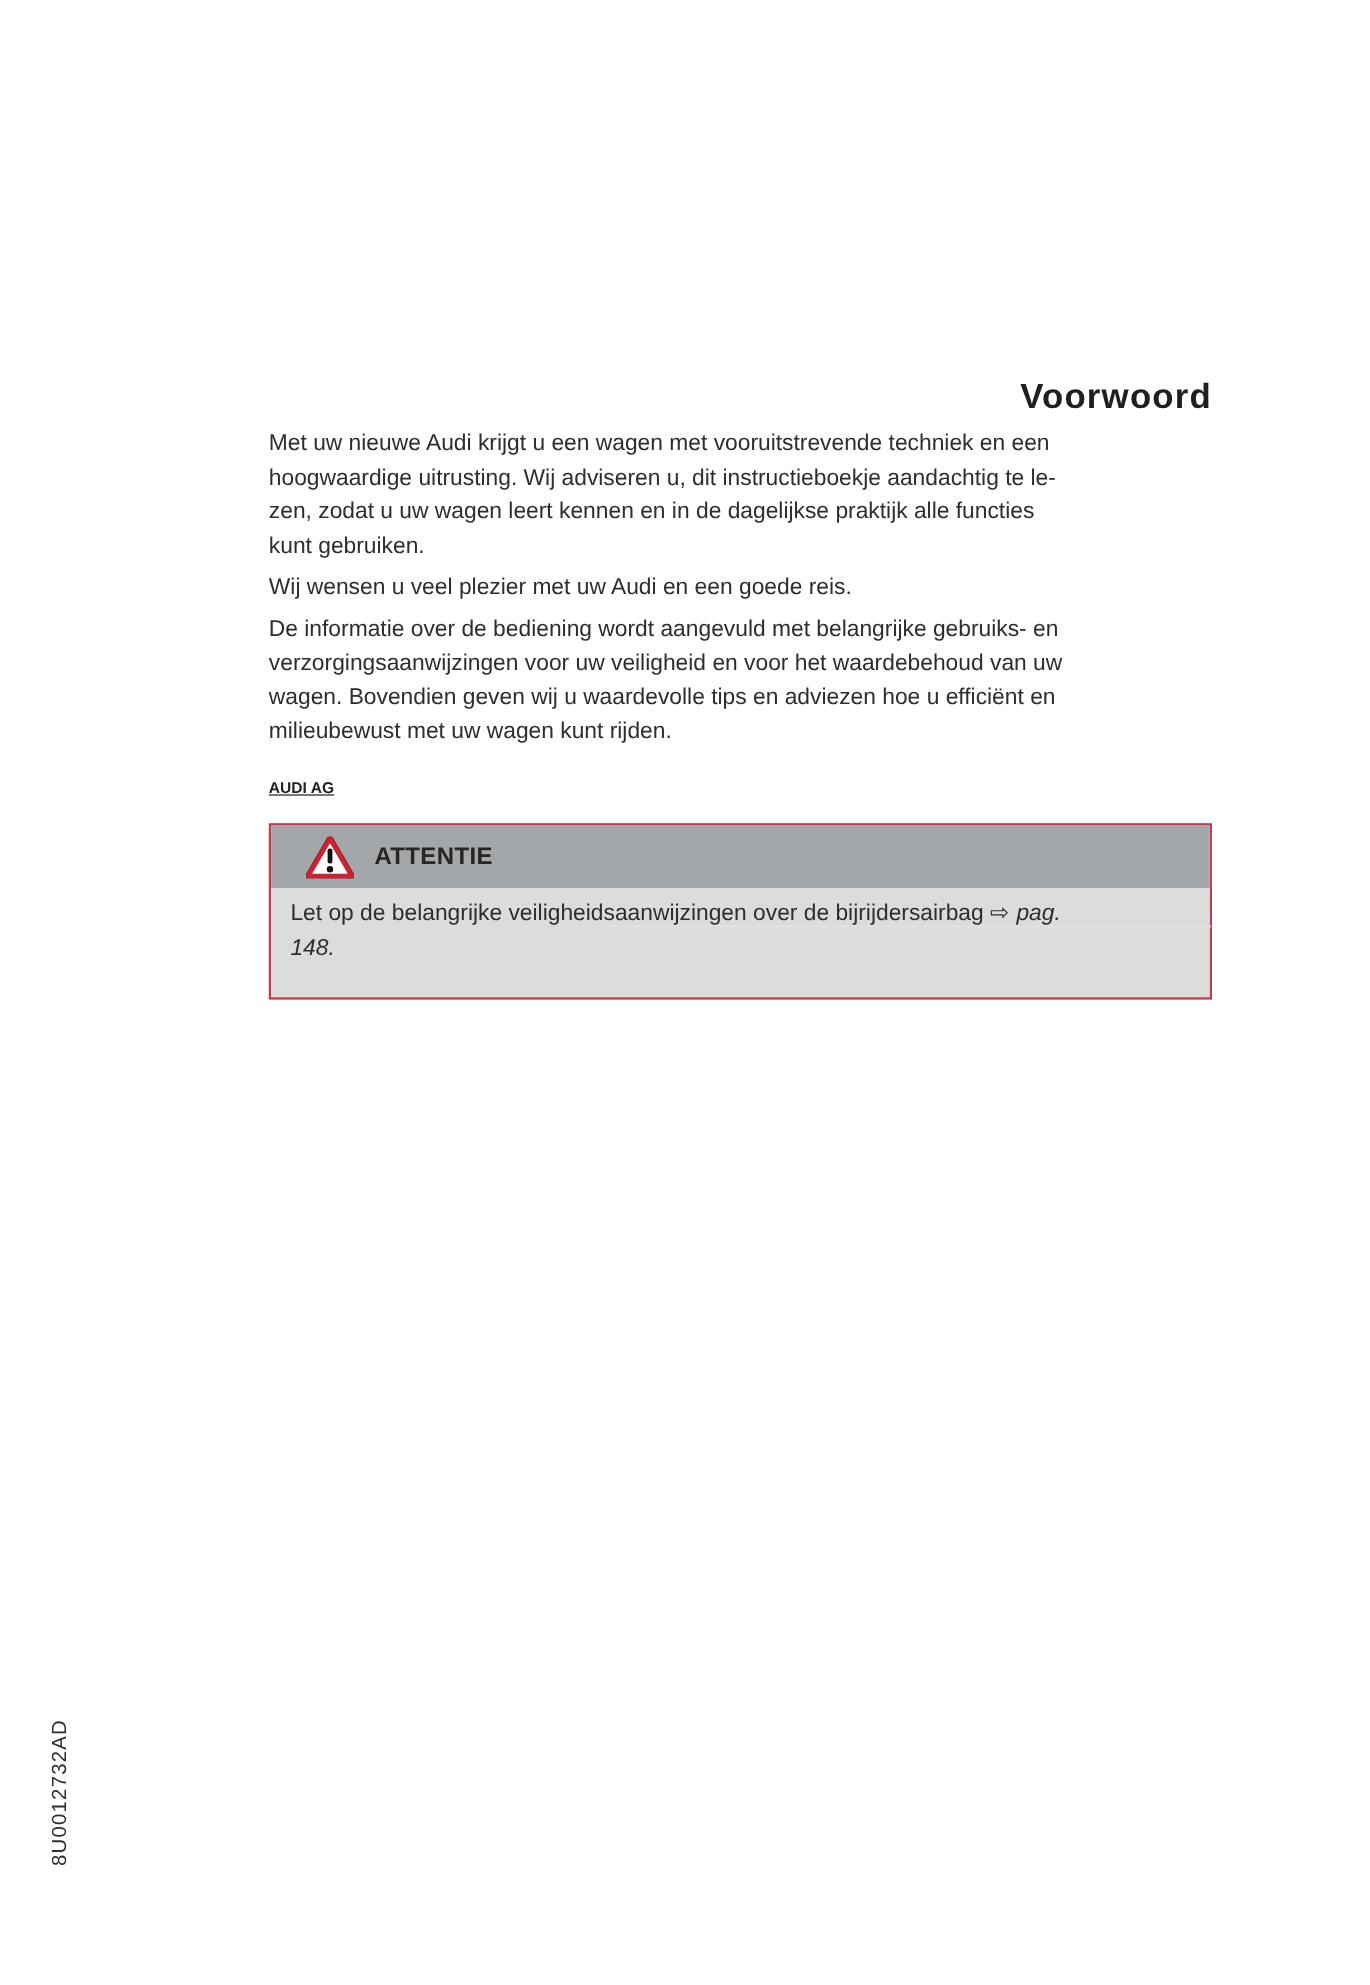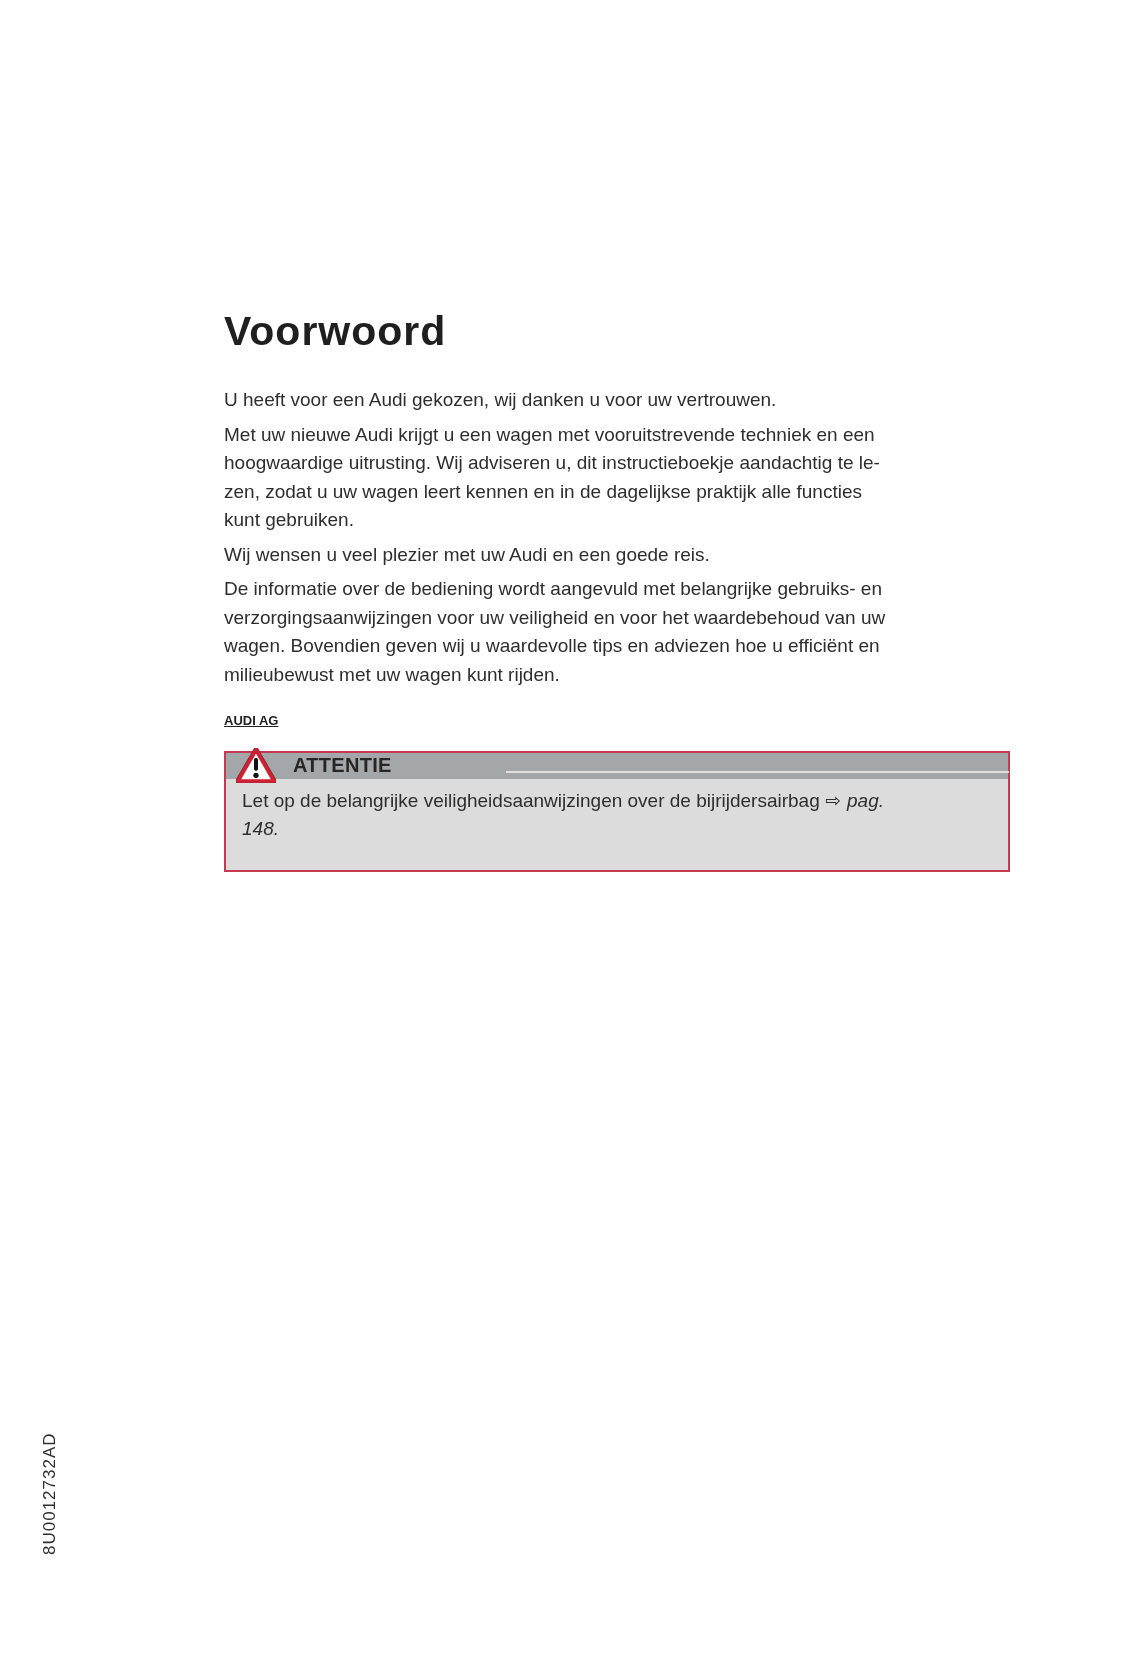--- a/index.html
+++ b/index.html
@@ -17,25 +17,26 @@
   .content {
     position: absolute;
     left: 224px;
     top: 0;
     width: 786px;
     color: #2e2e2e;
   }
 
   h1.title {
     margin-top: 312px;
-    font-size: 41px;
+    font-size: 29px;
     line-height: 38px;
     font-weight: 700;
     letter-spacing: 1px;
     color: #1f1f1f;
+    text-align: right;
   }
 
   p.body-par {
     margin-top: 6px;
     font-size: 19px;
     line-height: 28.5px;
     white-space: pre-line;
     color: #2e2e2e;
   }
   p.body-par.first { margin-top: 36px; }
@@ -49,26 +50,26 @@
     text-decoration: underline;
   }
 
   .warning-box {
     margin-top: 15px;
     border: 2px solid #c53a4e;
     width: 786px;
   }
 
   .warning-header {
-    height: 26px;
+    height: 52px;
     background: #a4a7a9;
     display: flex;
     align-items: center;
     gap: 17px;
-    padding: 0 10px;
+    padding: 0 29px;
   }
 
   .warning-header .w-icon { flex: 0 0 auto; display: flex; }
 
   .warning-label {
     font-size: 20px;
     font-weight: 700;
     letter-spacing: 0.3px;
     color: #262626;
   }
@@ -107,21 +108,20 @@
 </style>
 </head>
 <body>
 
 <div class="page">
 
   <div class="content">
 
     <h1 class="title">Voorwoord</h1>
 
-    <p class="body-par first">U heeft voor een Audi gekozen, wij danken u voor uw vertrouwen.</p>
 
     <p class="body-par">Met uw nieuwe Audi krijgt u een wagen met vooruitstrevende techniek en een
 hoogwaardige uitrusting. Wij adviseren u, dit instructieboekje aandachtig te le-
 zen, zodat u uw wagen leert kennen en in de dagelijkse praktijk alle functies
 kunt gebruiken.</p>
 
     <p class="body-par">Wij wensen u veel plezier met uw Audi en een goede reis.</p>
 
     <p class="body-par">De informatie over de bediening wordt aangevuld met belangrijke gebruiks- en
 verzorgingsaanwijzingen voor uw veiligheid en voor het waardebehoud van uw

